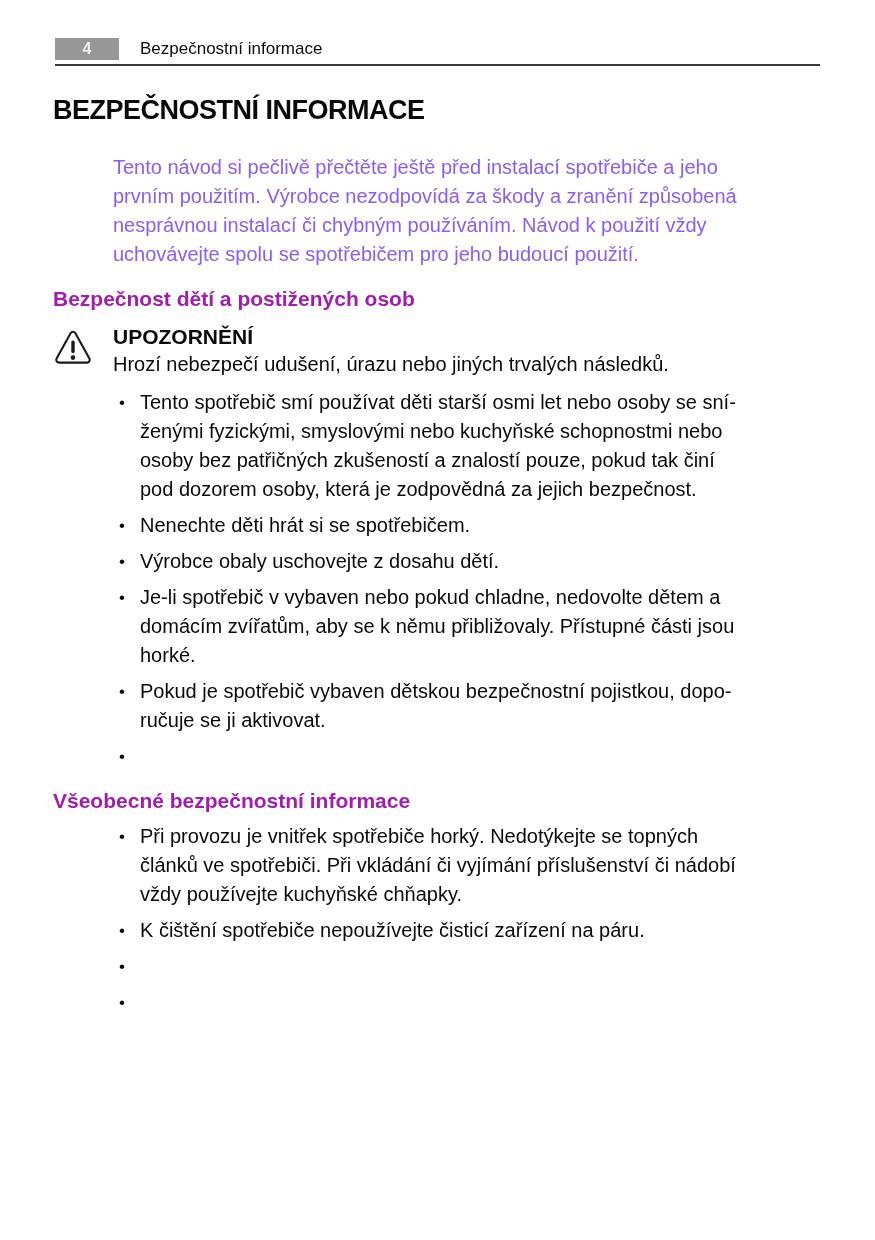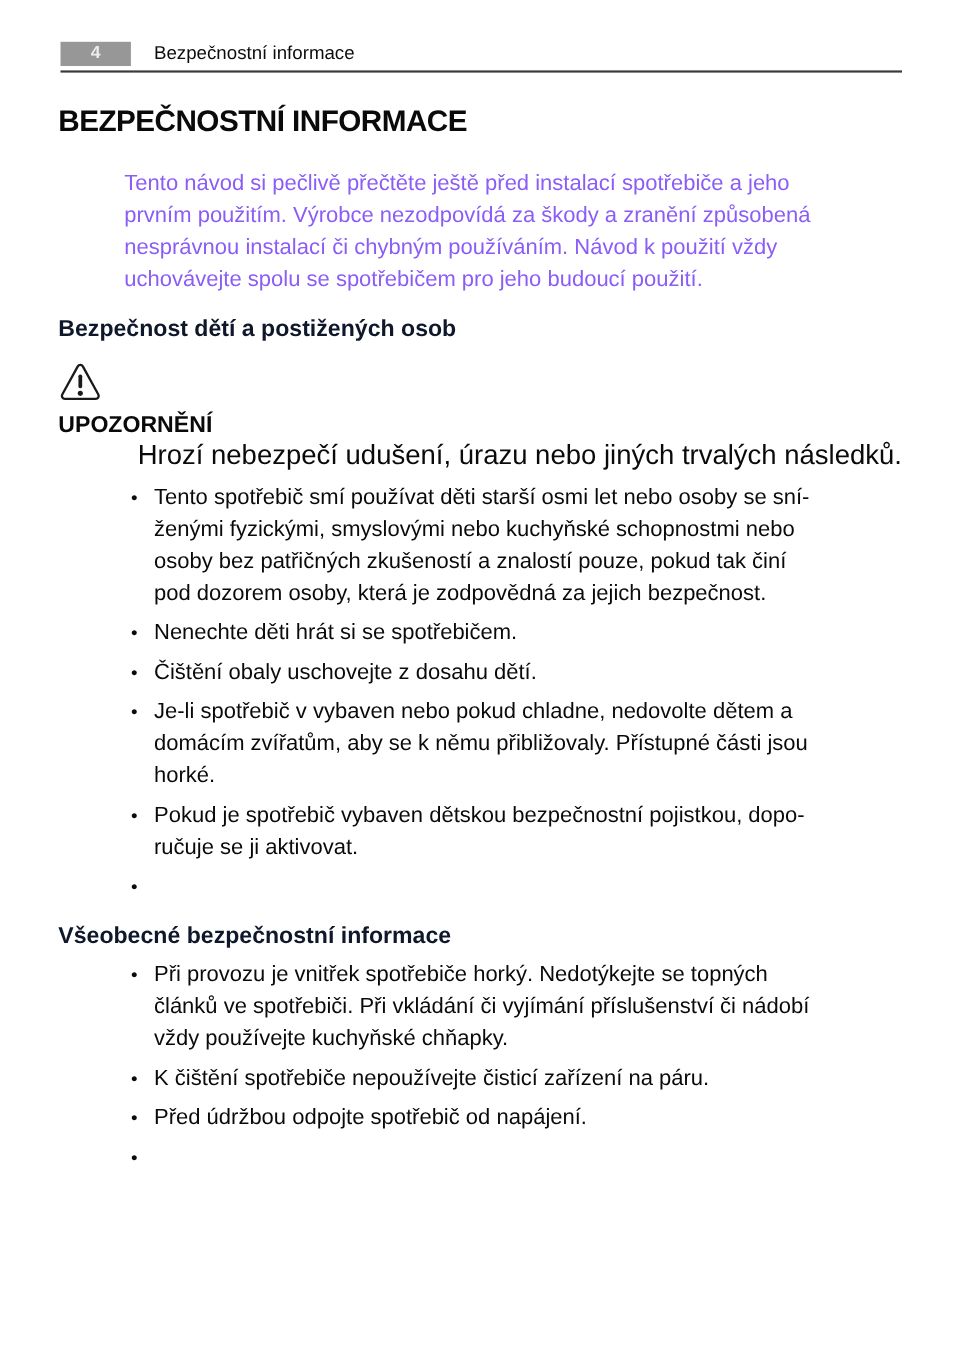--- a/index.html
+++ b/index.html
@@ -58,40 +58,39 @@
     line-height: 29px;
     white-space: pre;
     color: #8b5cf6;
   }
   
   h2.section-heading {
     margin: 17px 0 0 0;
     font-size: 21px;
     font-weight: bold;
     line-height: 1.2;
-    color: #0f172a;
+    color: #a21caf;
   }
   
   .warning {
     display: flex;
     margin-top: 13px;
-    flex-direction: column;
   }
   .warning-icon {
     width: 60px;
     flex-shrink: 0;
     padding-top: 3px;
   }
   .warning-label {
     font-size: 21px;
     font-weight: bold;
     line-height: 26px;
   }
   .warning-text {
-    font-size: 25px;
+    font-size: 20px;
     line-height: 29px;
     white-space: pre;
     text-align: right;
   }
   
   ul.bullets {
     list-style: none;
     margin: 9px 0 0 66px;
     padding: 0;
   }
@@ -153,21 +152,21 @@
 ženými fyzickými, smyslovými nebo kuchyňské schopnostmi nebo
 osoby bez patřičných zkušeností a znalostí pouze, pokud tak činí
 pod dozorem osoby, která je zodpovědná za jejich bezpečnost.</span>
     </li>
     <li>
       <span class="dot">•</span>
       <span class="li-text">Nenechte děti hrát si se spotřebičem.</span>
     </li>
     <li>
       <span class="dot">•</span>
-      <span class="li-text">Čištění obaly uschovejte z dosahu dětí.</span>
+      <span class="li-text">Výrobce obaly uschovejte z dosahu dětí.</span>
     </li>
     <li>
       <span class="dot">•</span>
       <span class="li-text">Je-li spotřebič v vybaven nebo pokud chladne, nedovolte dětem a
 domácím zvířatům, aby se k němu přibližovaly. Přístupné části jsou
 horké.</span>
     </li>
     <li>
       <span class="dot">•</span>
       <span class="li-text">Pokud je spotřebič vybaven dětskou bezpečnostní pojistkou, dopo-
@@ -186,20 +185,19 @@
       <span class="li-text">Při provozu je vnitřek spotřebiče horký. Nedotýkejte se topných
 článků ve spotřebiči. Při vkládání či vyjímání příslušenství či nádobí
 vždy používejte kuchyňské chňapky.</span>
     </li>
     <li>
       <span class="dot">•</span>
       <span class="li-text">K čištění spotřebiče nepoužívejte čisticí zařízení na páru.</span>
     </li>
     <li>
       <span class="dot">•</span>
-      <span class="li-text">Před údržbou odpojte spotřebič od napájení.</span>
     </li>
     <li>
       <span class="dot">•</span>
     </li>
   </ul>
 
 </div>
 
 </body></html>

